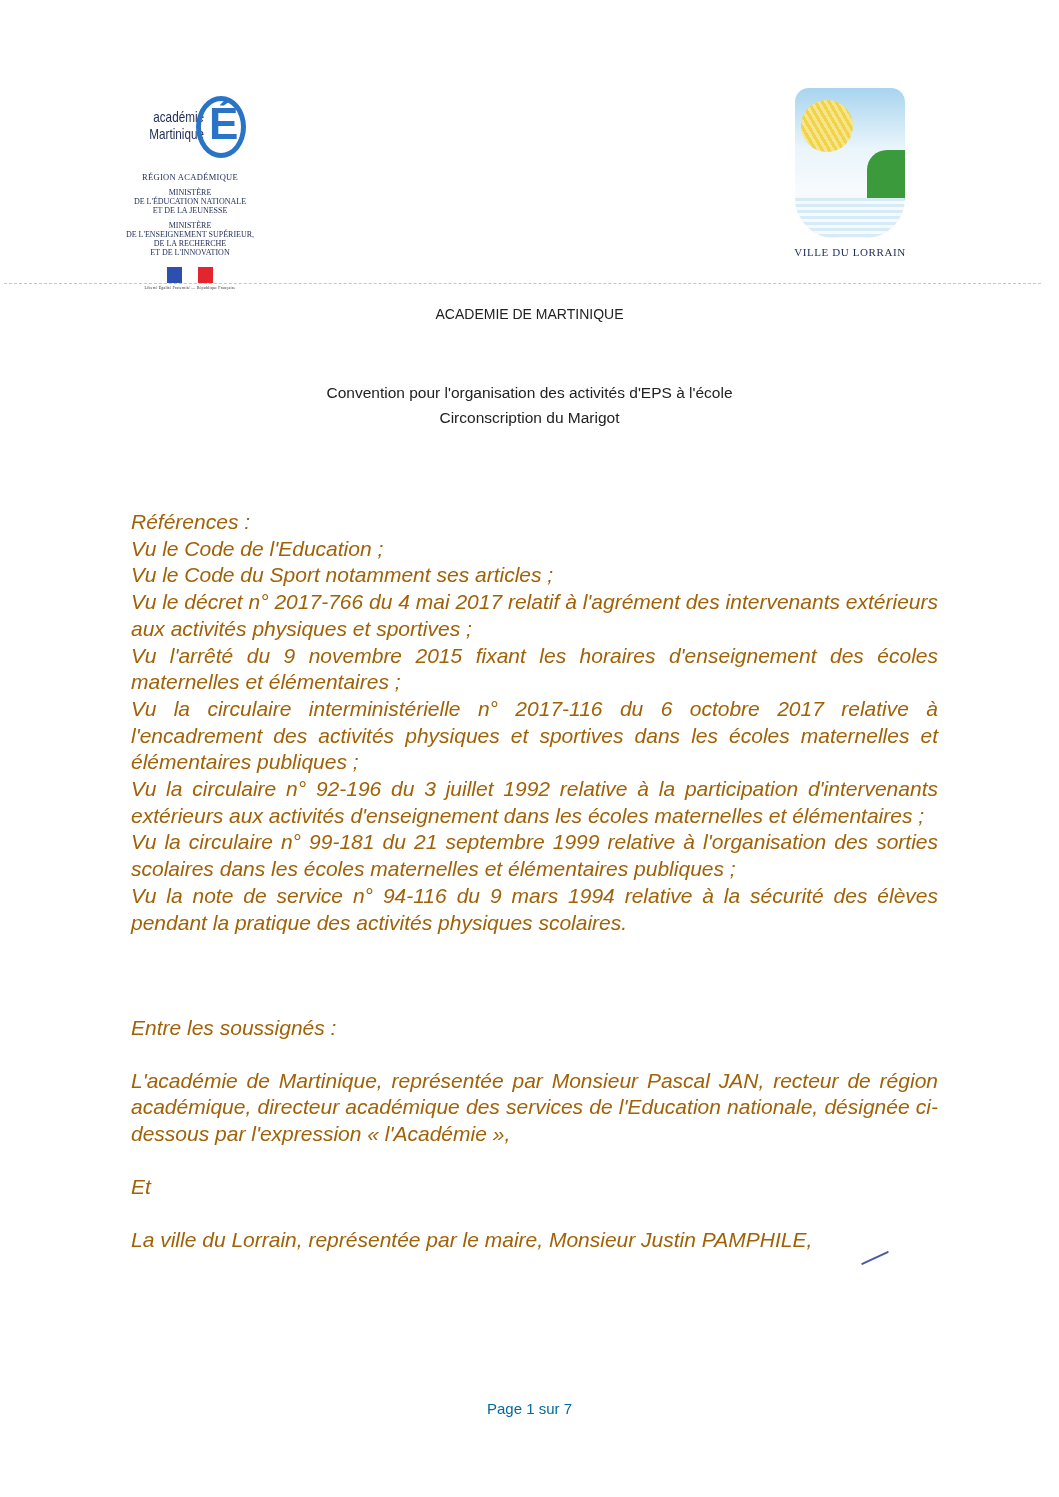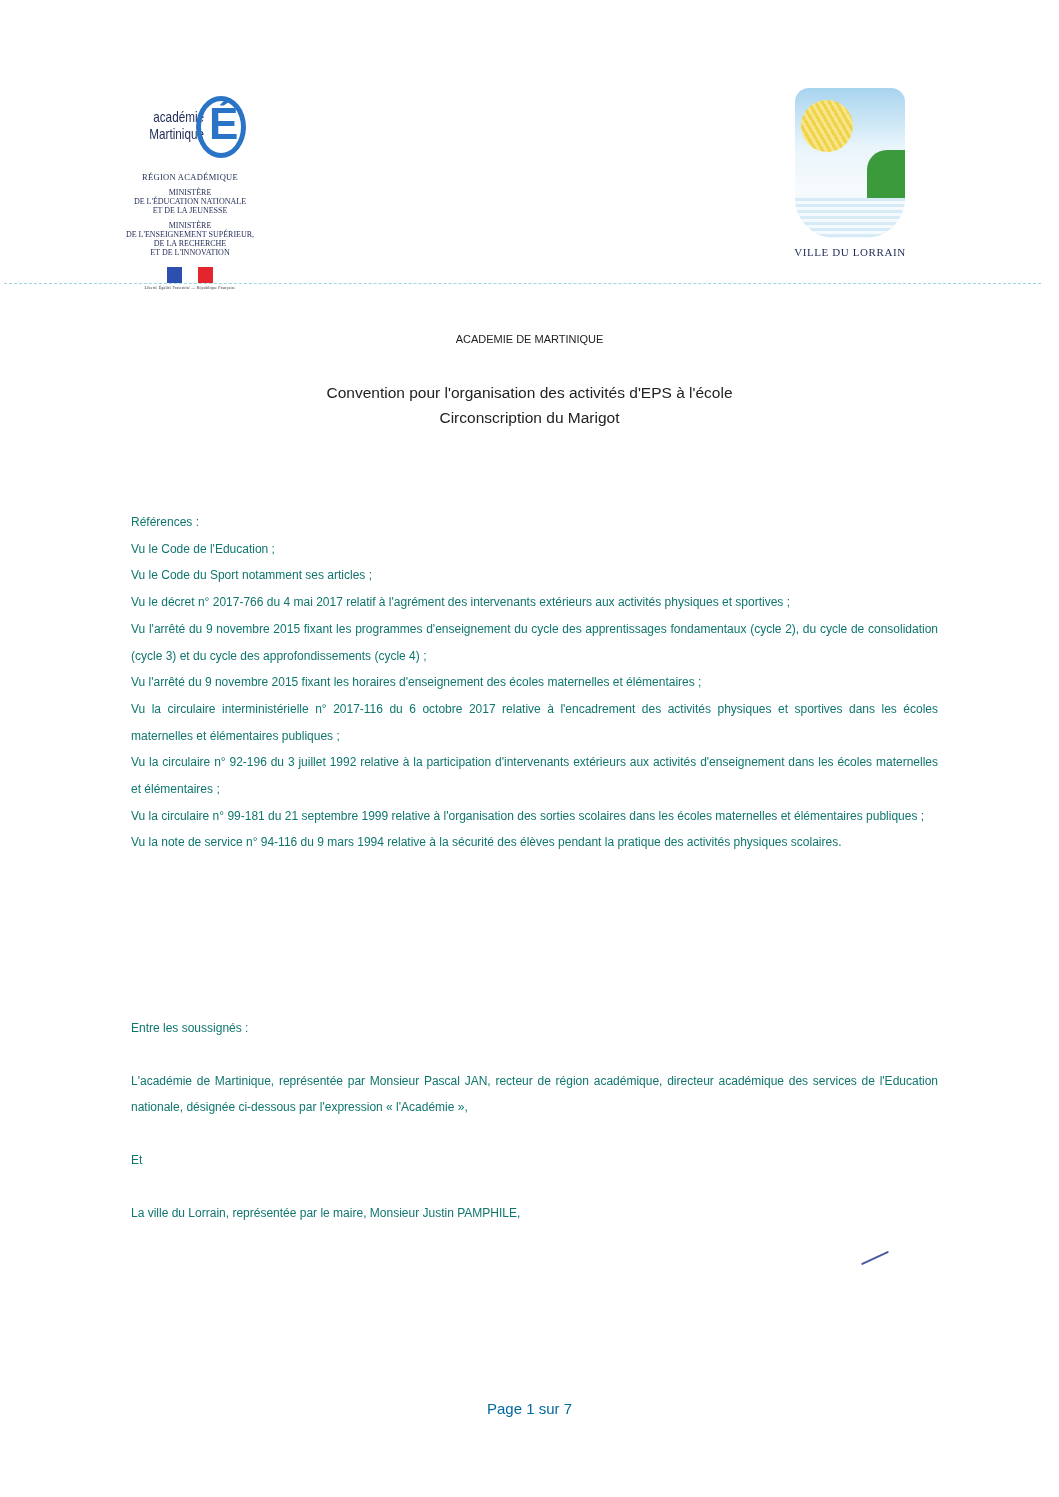--- a/index.html
+++ b/index.html
@@ -22,25 +22,25 @@
     .logo-right { position: absolute; left: 780px; top: 88px; width: 140px; text-align: center; }
     .crest { margin: 0 auto; width: 110px; height: 150px; border-radius: 14px 14px 40px 40px; background: linear-gradient(180deg, #a8d4ef 0%, #e9f5fb 40%, #f8fbfd 70%, #cfe6f3 100%); position: relative; overflow: hidden; }
     .sun { position: absolute; left: 6px; top: 12px; width: 52px; height: 52px; border-radius: 50%; background: repeating-linear-gradient(60deg, #f0d34a 0 3px, #f7e58a 3px 6px); }
     .hill { position: absolute; right: 0; top: 62px; width: 38px; height: 50px; background: #3a9a3c; border-radius: 20px 0 0 0; }
     .water { position: absolute; left: 0; right: 0; bottom: 0; height: 40px; background: repeating-linear-gradient(180deg, #d6ebf6 0 3px, #f4fafd 3px 6px); }
     .ville { font-family: "Liberation Serif", serif; font-size: 11px; letter-spacing: 0.6px; color: #1e2a55; margin-top: 8px; }
 
     .header-rule { position: absolute; left: 4px; right: 18px; top: 283px; border-top: 1px dashed #9fd6d8; }
 
     
-    .t-academy { position: absolute; left: 0; right: 0; top: 333px; text-align: center; font-size: 11px; }
+    .t-academy { position: absolute; left: 0; right: 0; top: 306px; text-align: center; font-size: 14px; }
     .t-conv { position: absolute; left: 0; right: 0; top: 380px; text-align: center; font-size: 15.5px; line-height: 25px; }
 
     
-    .body { position: absolute; left: 131px; width: 807px; font-size: 12px; line-height: 26.7px; color: #0f766e; }
+    .body { position: absolute; left: 131px; width: 807px; font-size: 21px; line-height: 26.7px; color: #a16207; font-style: italic; }
     .refs { top: 509px; }
     .line-just { text-align: justify; text-align-last: left; }
     .p { margin: 0; }
     .parties { top: 1015px; }
     .gap { height: 26px; }
     .footer { position: absolute; left: 0; right: 0; top: 1400px; text-align: center; font-size: 15px; color: #0369a1; }
     .mark { position: absolute; left: 860px; top: 1257px; width: 30px; height: 2px; background: #4a5aa0; transform: rotate(-25deg); border-radius: 1px; }
   </style>
 </head>
 <body>
@@ -84,21 +84,20 @@
 <div class="t-conv">
   <div>Convention pour l'organisation des activités d'EPS à l'école</div>
   <div>Circonscription du Marigot</div>
 </div>
 
 <div class="body refs">
   <p class="p">Références :</p>
   <p class="p line-just">Vu le Code de l'Education ;</p>
   <p class="p line-just">Vu le Code du Sport notamment ses articles ;</p>
   <p class="p line-just">Vu le décret n° 2017-766 du 4 mai 2017 relatif à l'agrément des intervenants extérieurs aux activités physiques et sportives ;</p>
-  <p class="p line-just">Vu l'arrêté du 9 novembre 2015 fixant les programmes d'enseignement du cycle des apprentissages fondamentaux (cycle 2), du cycle de consolidation (cycle 3) et du cycle des approfondissements (cycle 4) ;</p>
   <p class="p line-just">Vu l'arrêté du 9 novembre 2015 fixant les horaires d'enseignement des écoles maternelles et élémentaires ;</p>
   <p class="p line-just">Vu la circulaire interministérielle n° 2017-116 du 6 octobre 2017 relative à l'encadrement des activités physiques et sportives dans les écoles maternelles et élémentaires publiques ;</p>
   <p class="p line-just">Vu la circulaire n° 92-196 du 3 juillet 1992 relative à la participation d'intervenants extérieurs aux activités d'enseignement dans les écoles maternelles et élémentaires ;</p>
   <p class="p line-just">Vu la circulaire n° 99-181 du 21 septembre 1999 relative à l'organisation des sorties scolaires dans les écoles maternelles et élémentaires publiques ;</p>
   <p class="p line-just">Vu la note de service n° 94-116 du 9 mars 1994 relative à la sécurité des élèves pendant la pratique des activités physiques scolaires.</p>
 </div>
 
 <div class="body parties">
   <p class="p">Entre les soussignés :</p>
   <div class="gap"></div>

